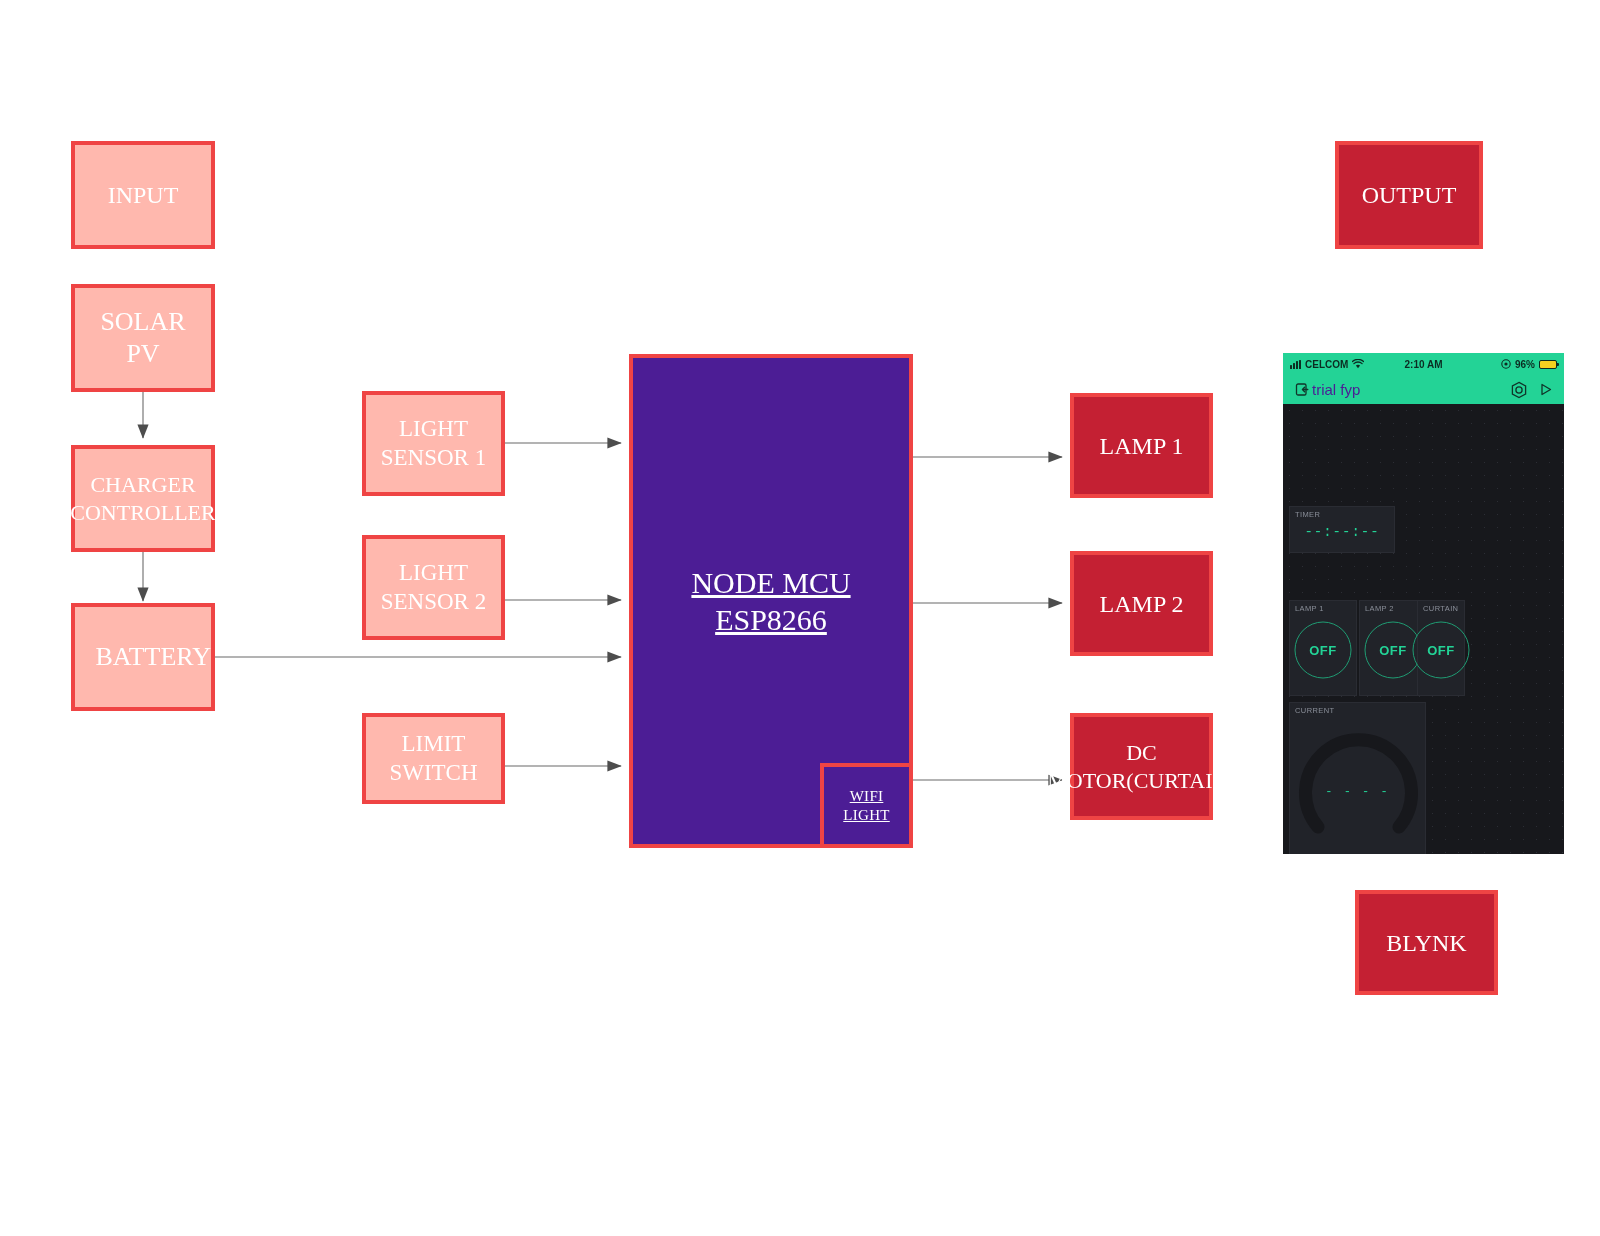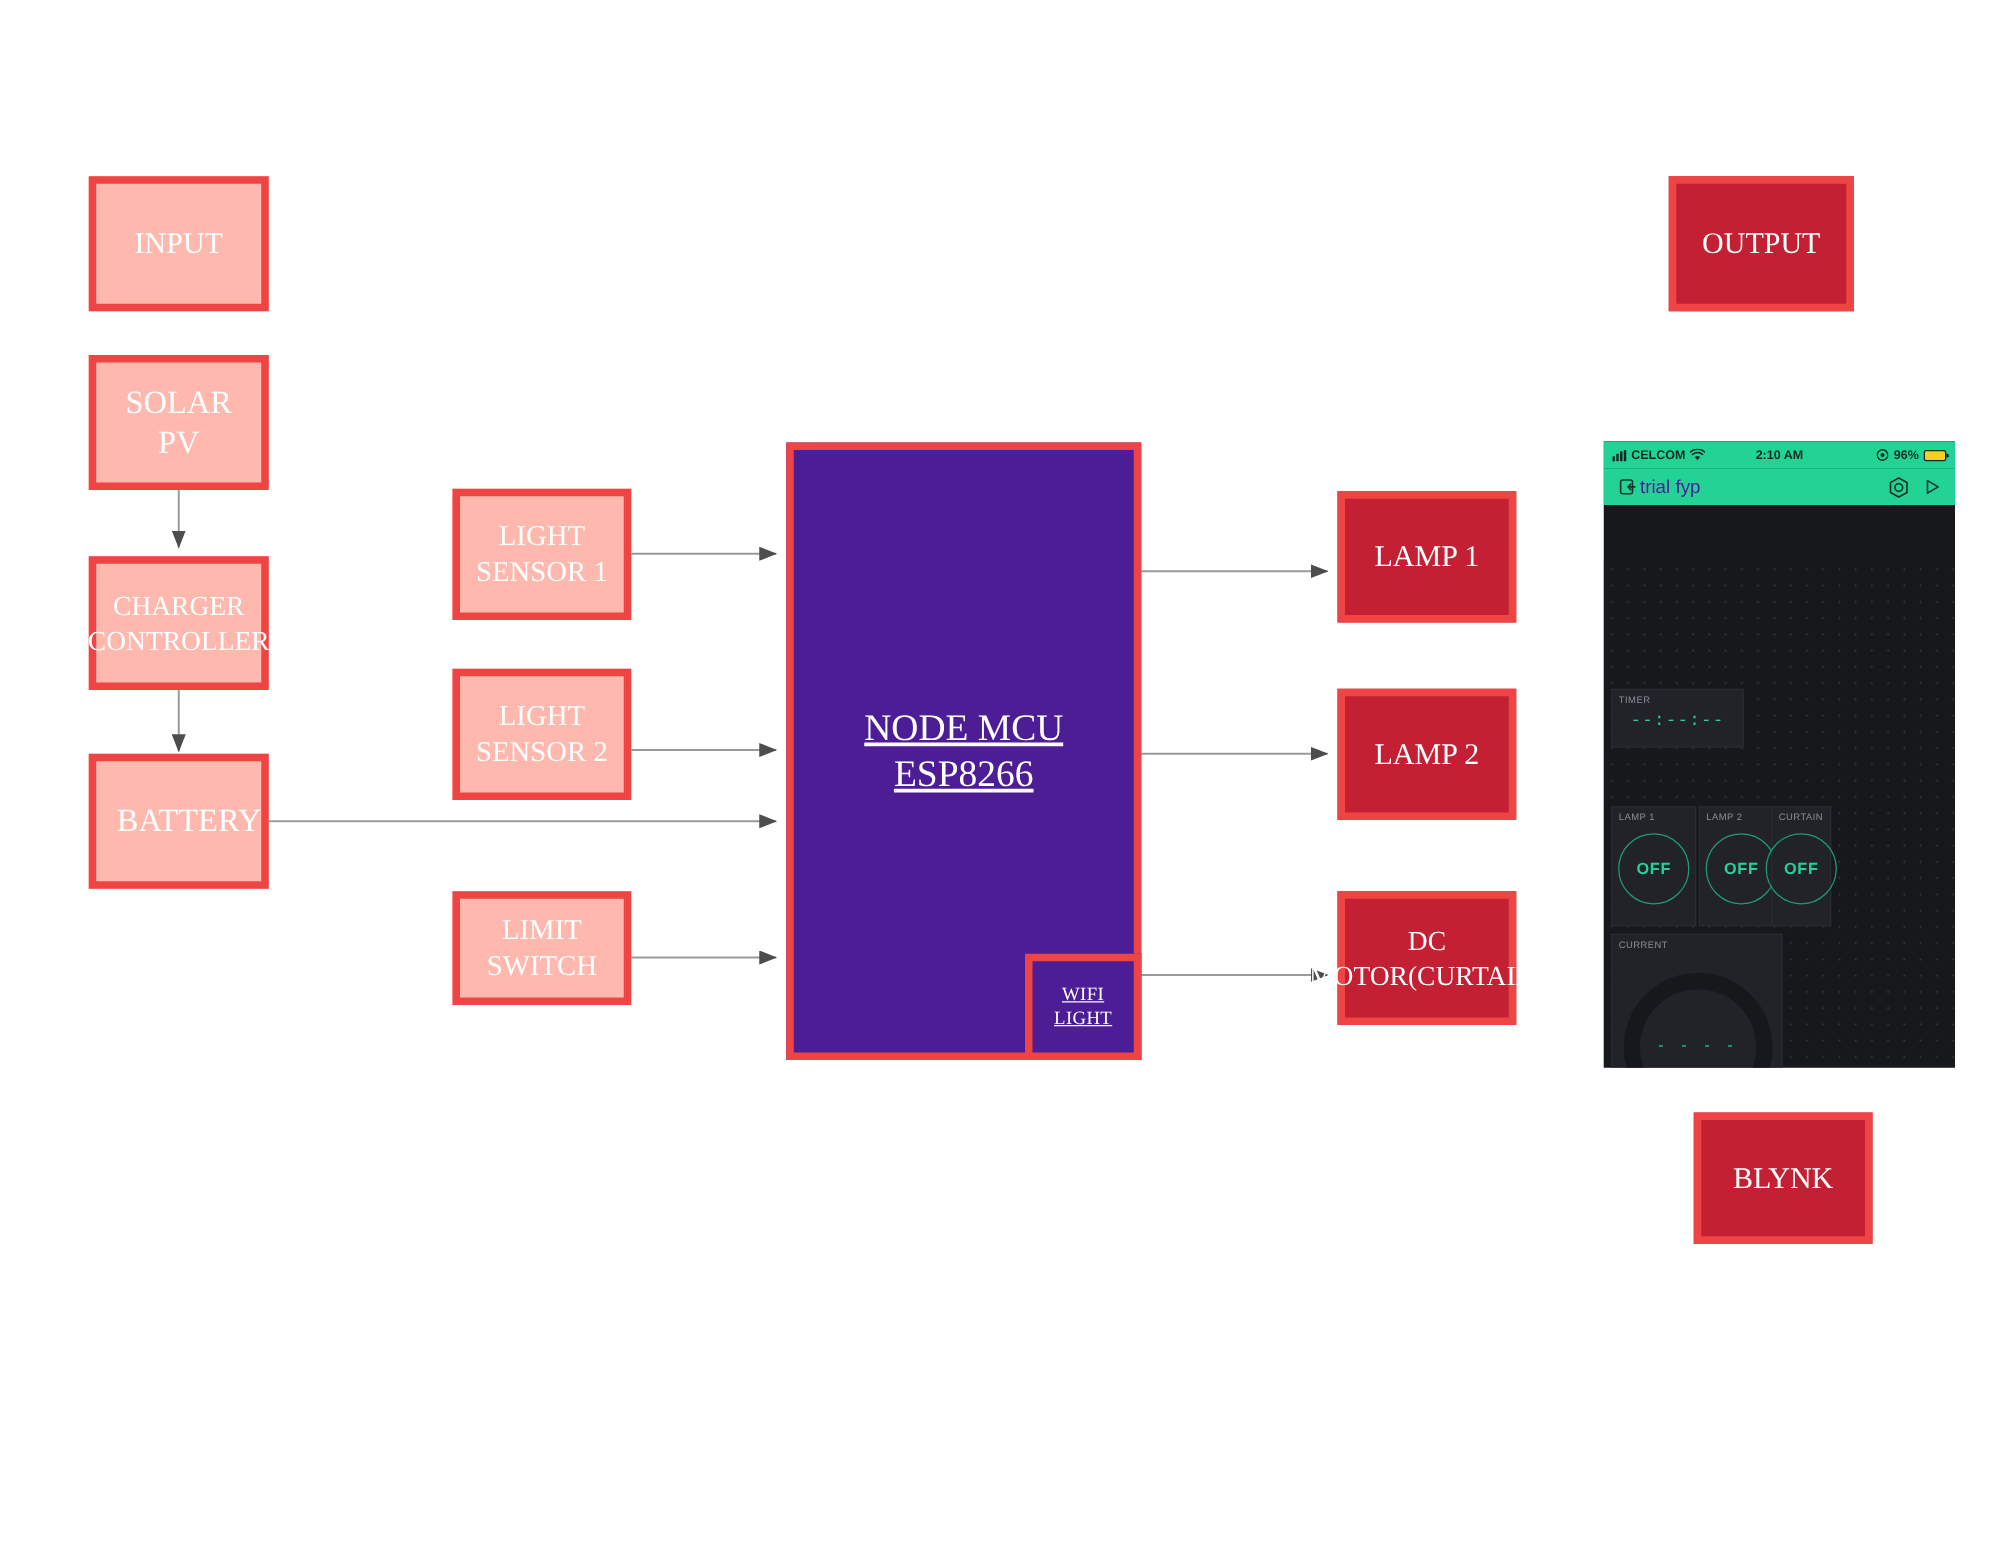--- a/index.html
+++ b/index.html
@@ -20,21 +20,21 @@
     position: absolute;
     left: 0; top: 0;
     width: 1600px;
     height: 1236px;
   }
 
   
   .node {
     position: absolute;
     box-sizing: border-box;
-    border: 6px solid #ef4444;
+    border: 4px solid #ef4444;
     display: flex;
     align-items: center;
     justify-content: center;
     text-align: center;
     color: #ffffff;
     line-height: 1.25;
     white-space: nowrap;
   }
   .node .lbl {
     display: block;
@@ -357,21 +357,21 @@
       <div class="widget" style="left:76px; top:196px; width:68px; height:96px;">
         <span class="wlabel">LAMP 2</span>
         <span class="knob">OFF</span>
       </div>
 
       <div class="widget" style="left:134px; top:196px; width:48px; height:96px;">
         <span class="wlabel">CURTAIN</span>
         <span class="knob">OFF</span>
       </div>
 
-      <div class="widget gaugebox" style="left:6px; top:298px; width:137px; height:180px;margin-top:45px;">
+      <div class="widget gaugebox" style="left:6px; top:298px; width:137px; height:180px;">
         <span class="wlabel">CURRENT</span>
         <svg width="137" height="142" viewBox="0 0 137 142" style="position:absolute; left:0; top:0;">
           <path d="M28 124 A53 53 0 1 1 109 124" fill="none" stroke="#17181c" stroke-width="13" stroke-linecap="round"></path>
         </svg>
         <span class="gaugeval">- - - -</span>
         <span class="gdot"></span>
         <span class="gmin">0</span>
         <span class="gmax">1023</span>
       </div>
 

